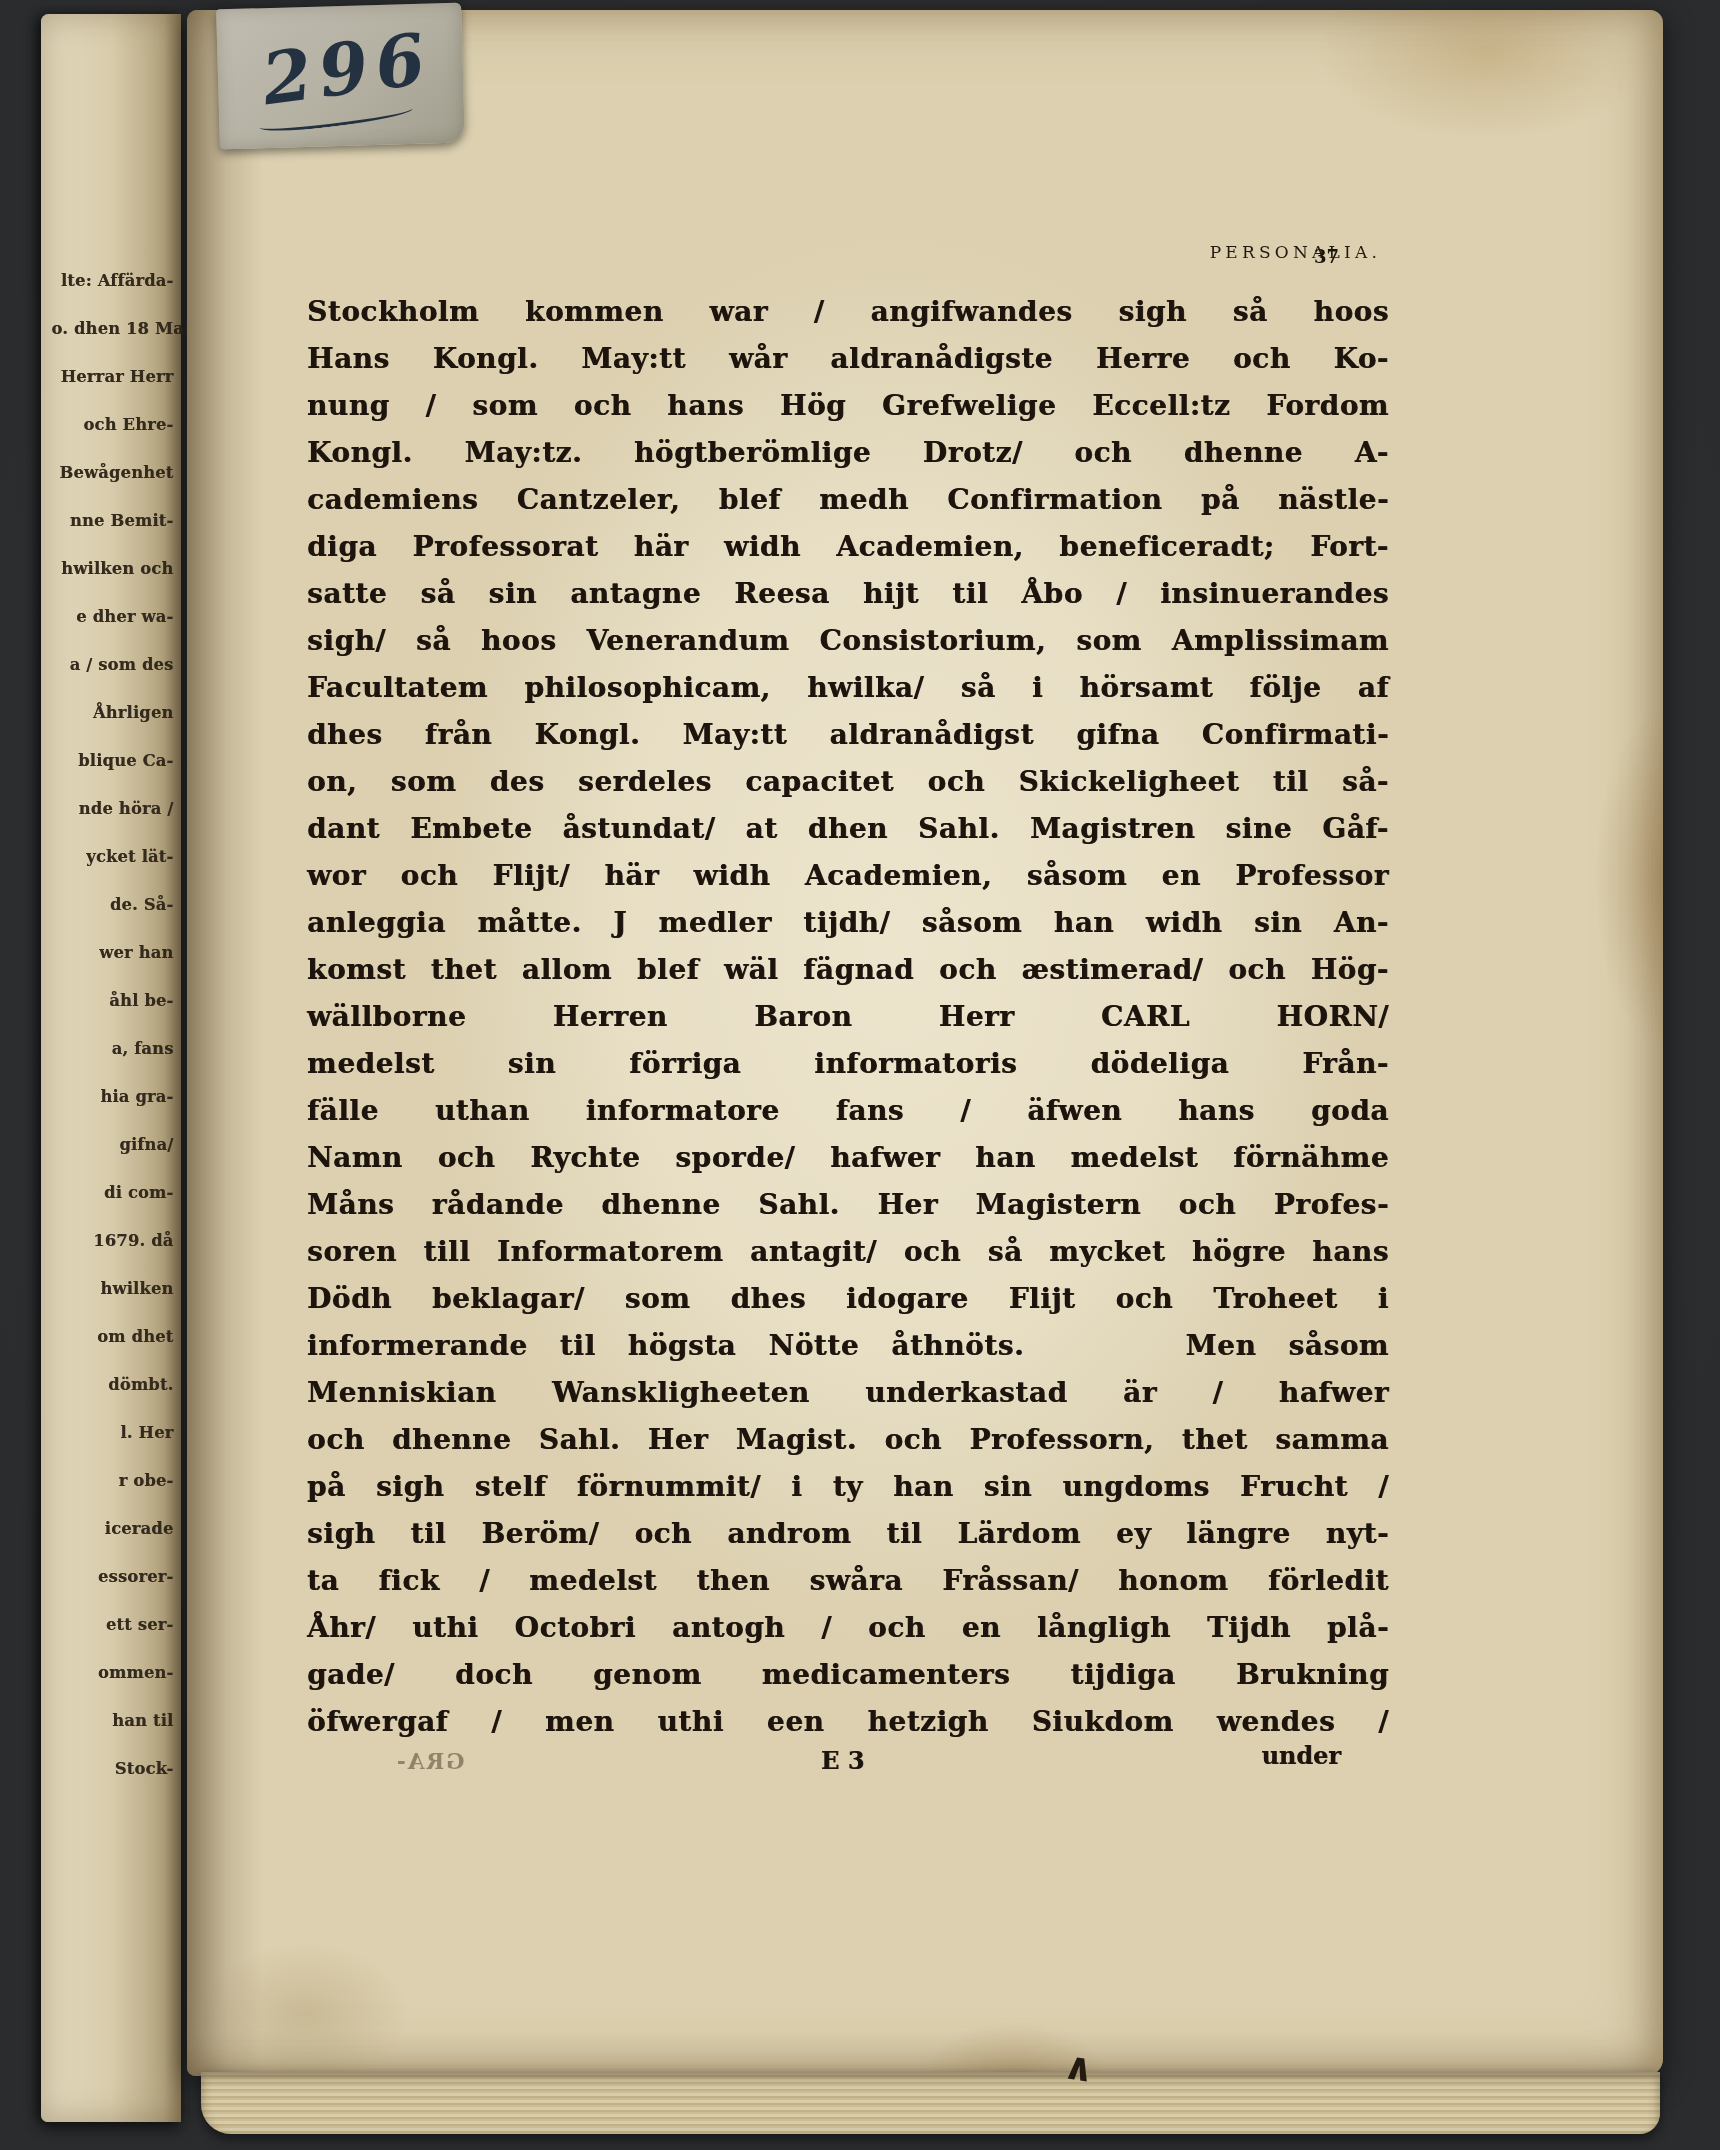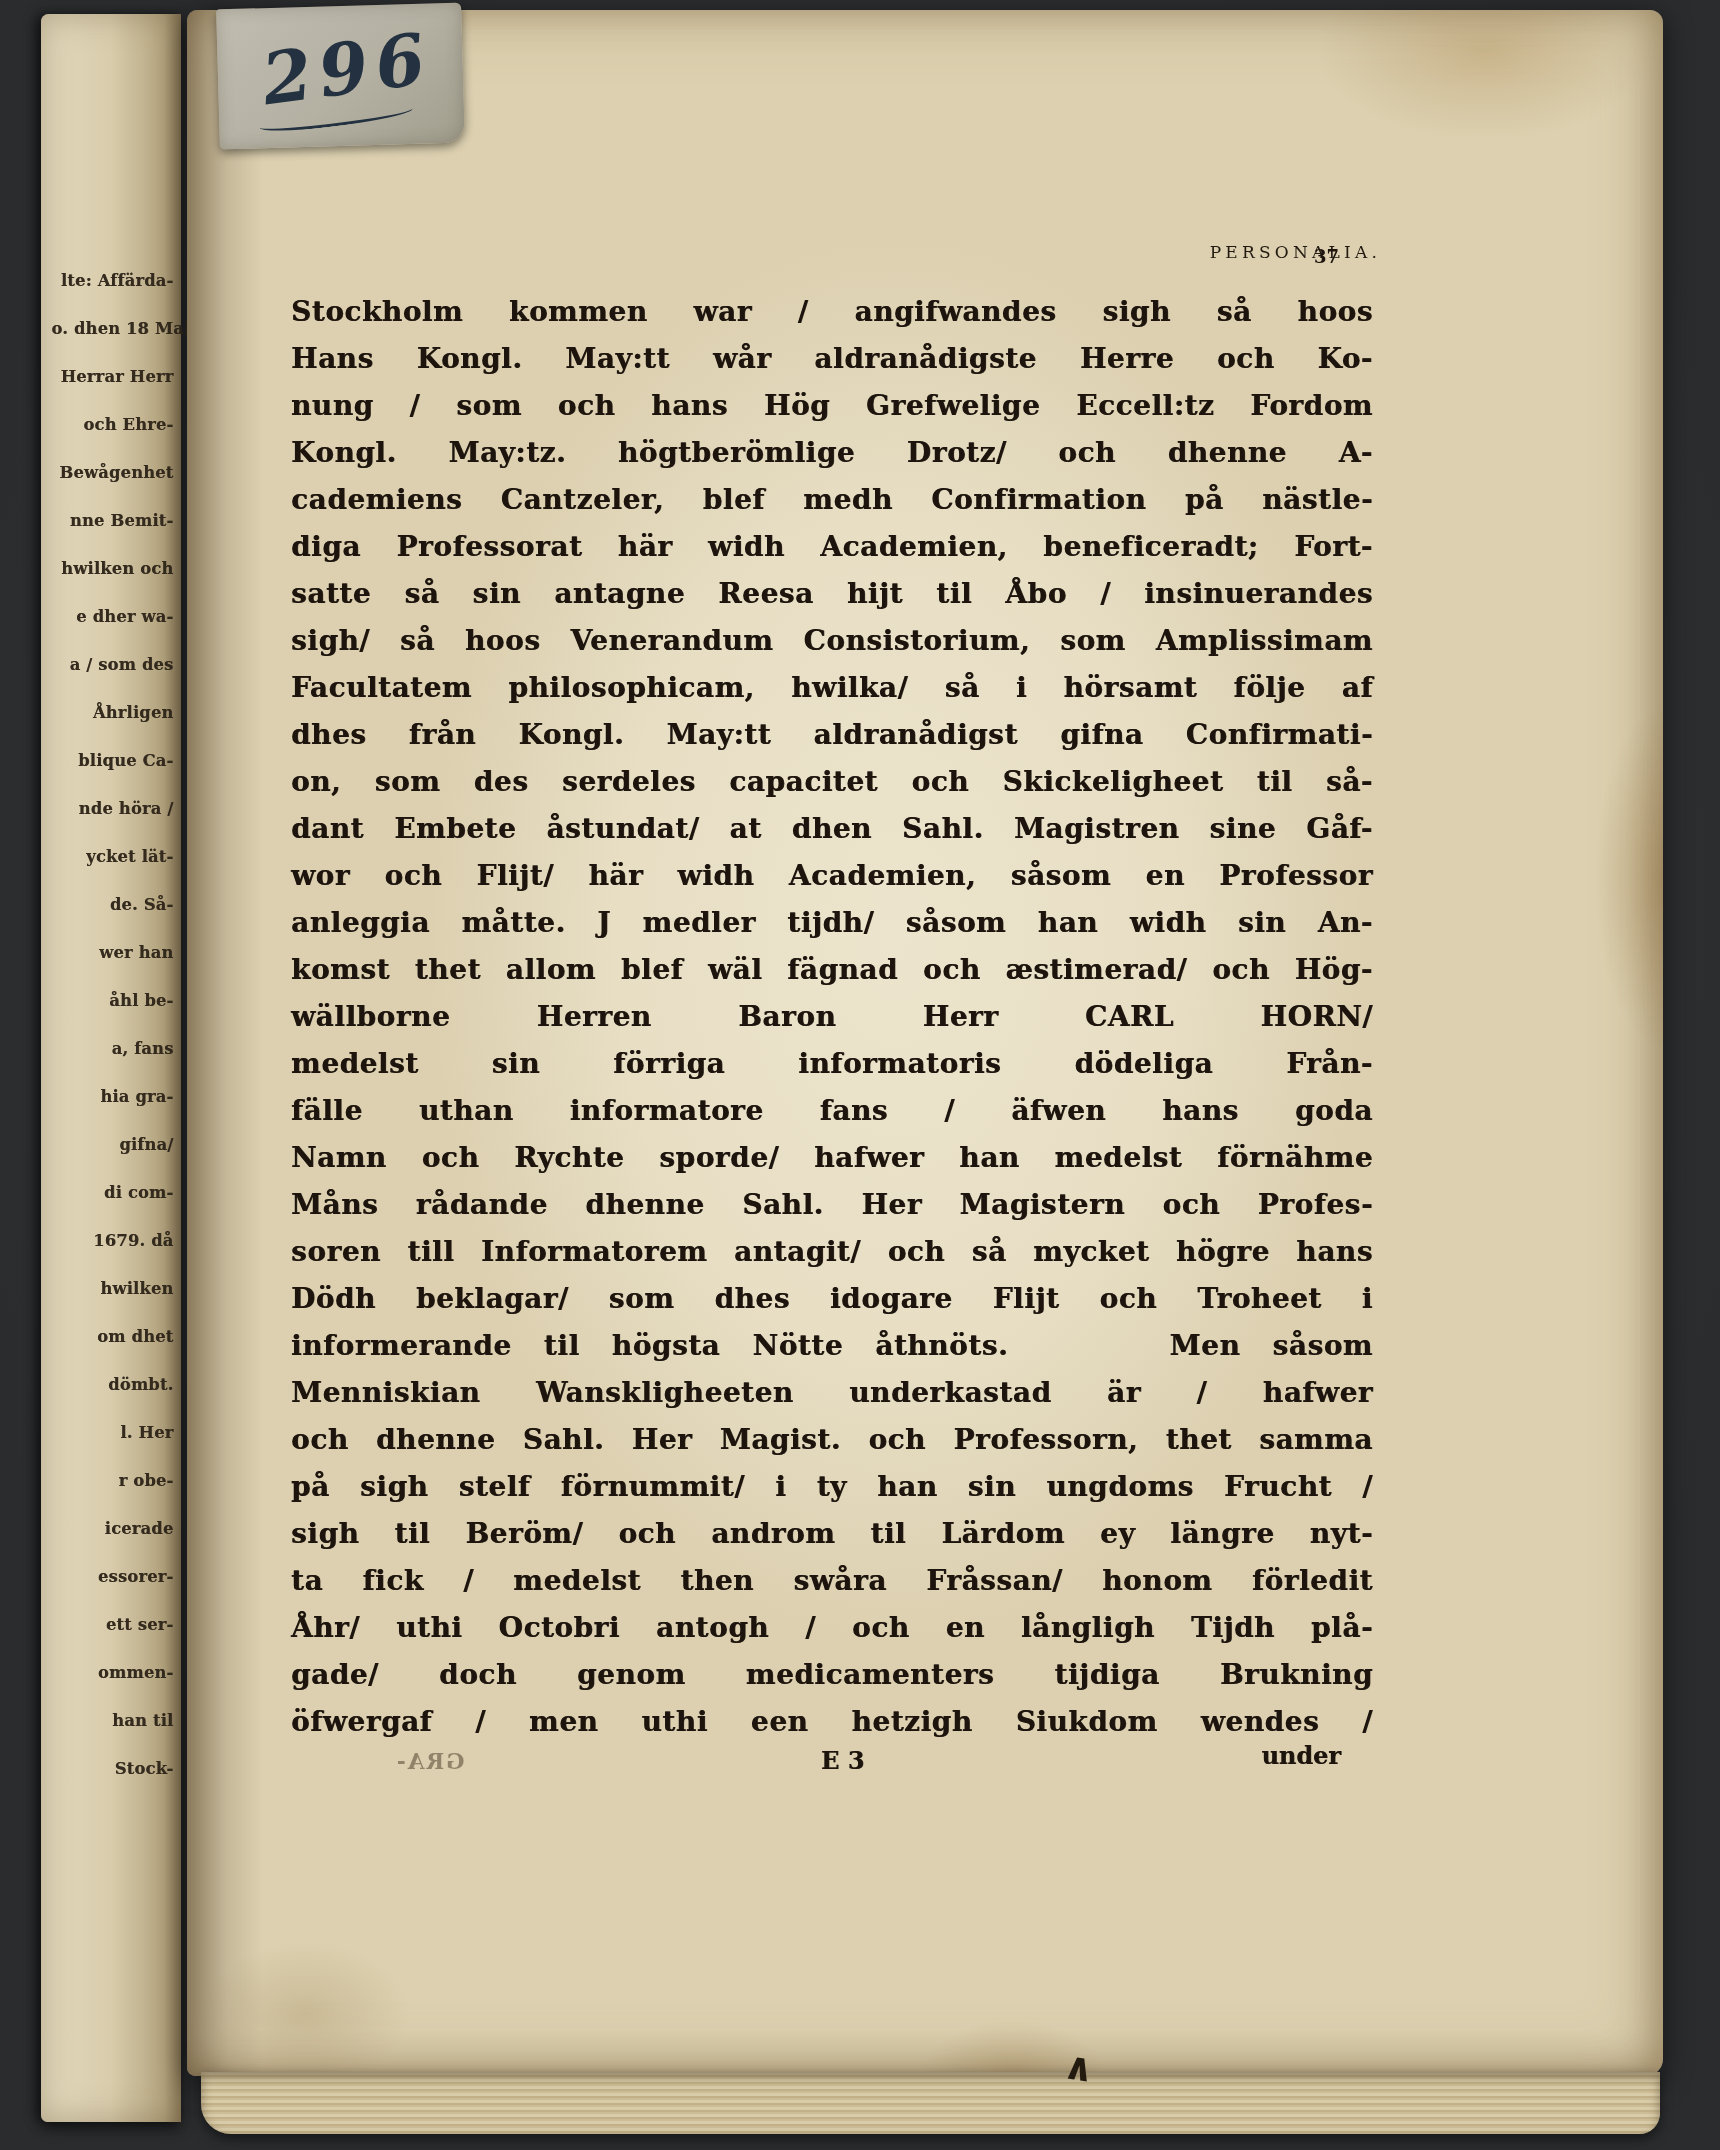--- a/index.html
+++ b/index.html
@@ -63,21 +63,21 @@
   .header-row{position:absolute;left:112px;top:232px;width:1082px;height:37px;}
   .running-header{
     text-align:right;font-size:17px;font-weight:400;letter-spacing:4.2px;
     color:#221a10;
   }
   .page-number{
     position:absolute;right:42px;top:4px;
     font-size:18px;font-weight:700;color:var(--ink);
   }
 
-  .body-text{position:absolute;left:104px;top:278px;width:1082px;}
+  .body-text{position:absolute;left:120px;top:278px;width:1082px;}
   .text-line{
     font-size:28px;line-height:47px;font-weight:700;
     color:var(--ink);
     letter-spacing:0.5px;
     text-align:justify;text-align-last:justify;
     text-shadow:0.5px 0 0 rgba(28,20,13,.8);
     white-space:normal;
   }
 
   .footer-row{position:absolute;left:112px;top:1728px;width:1082px;height:56px;}

